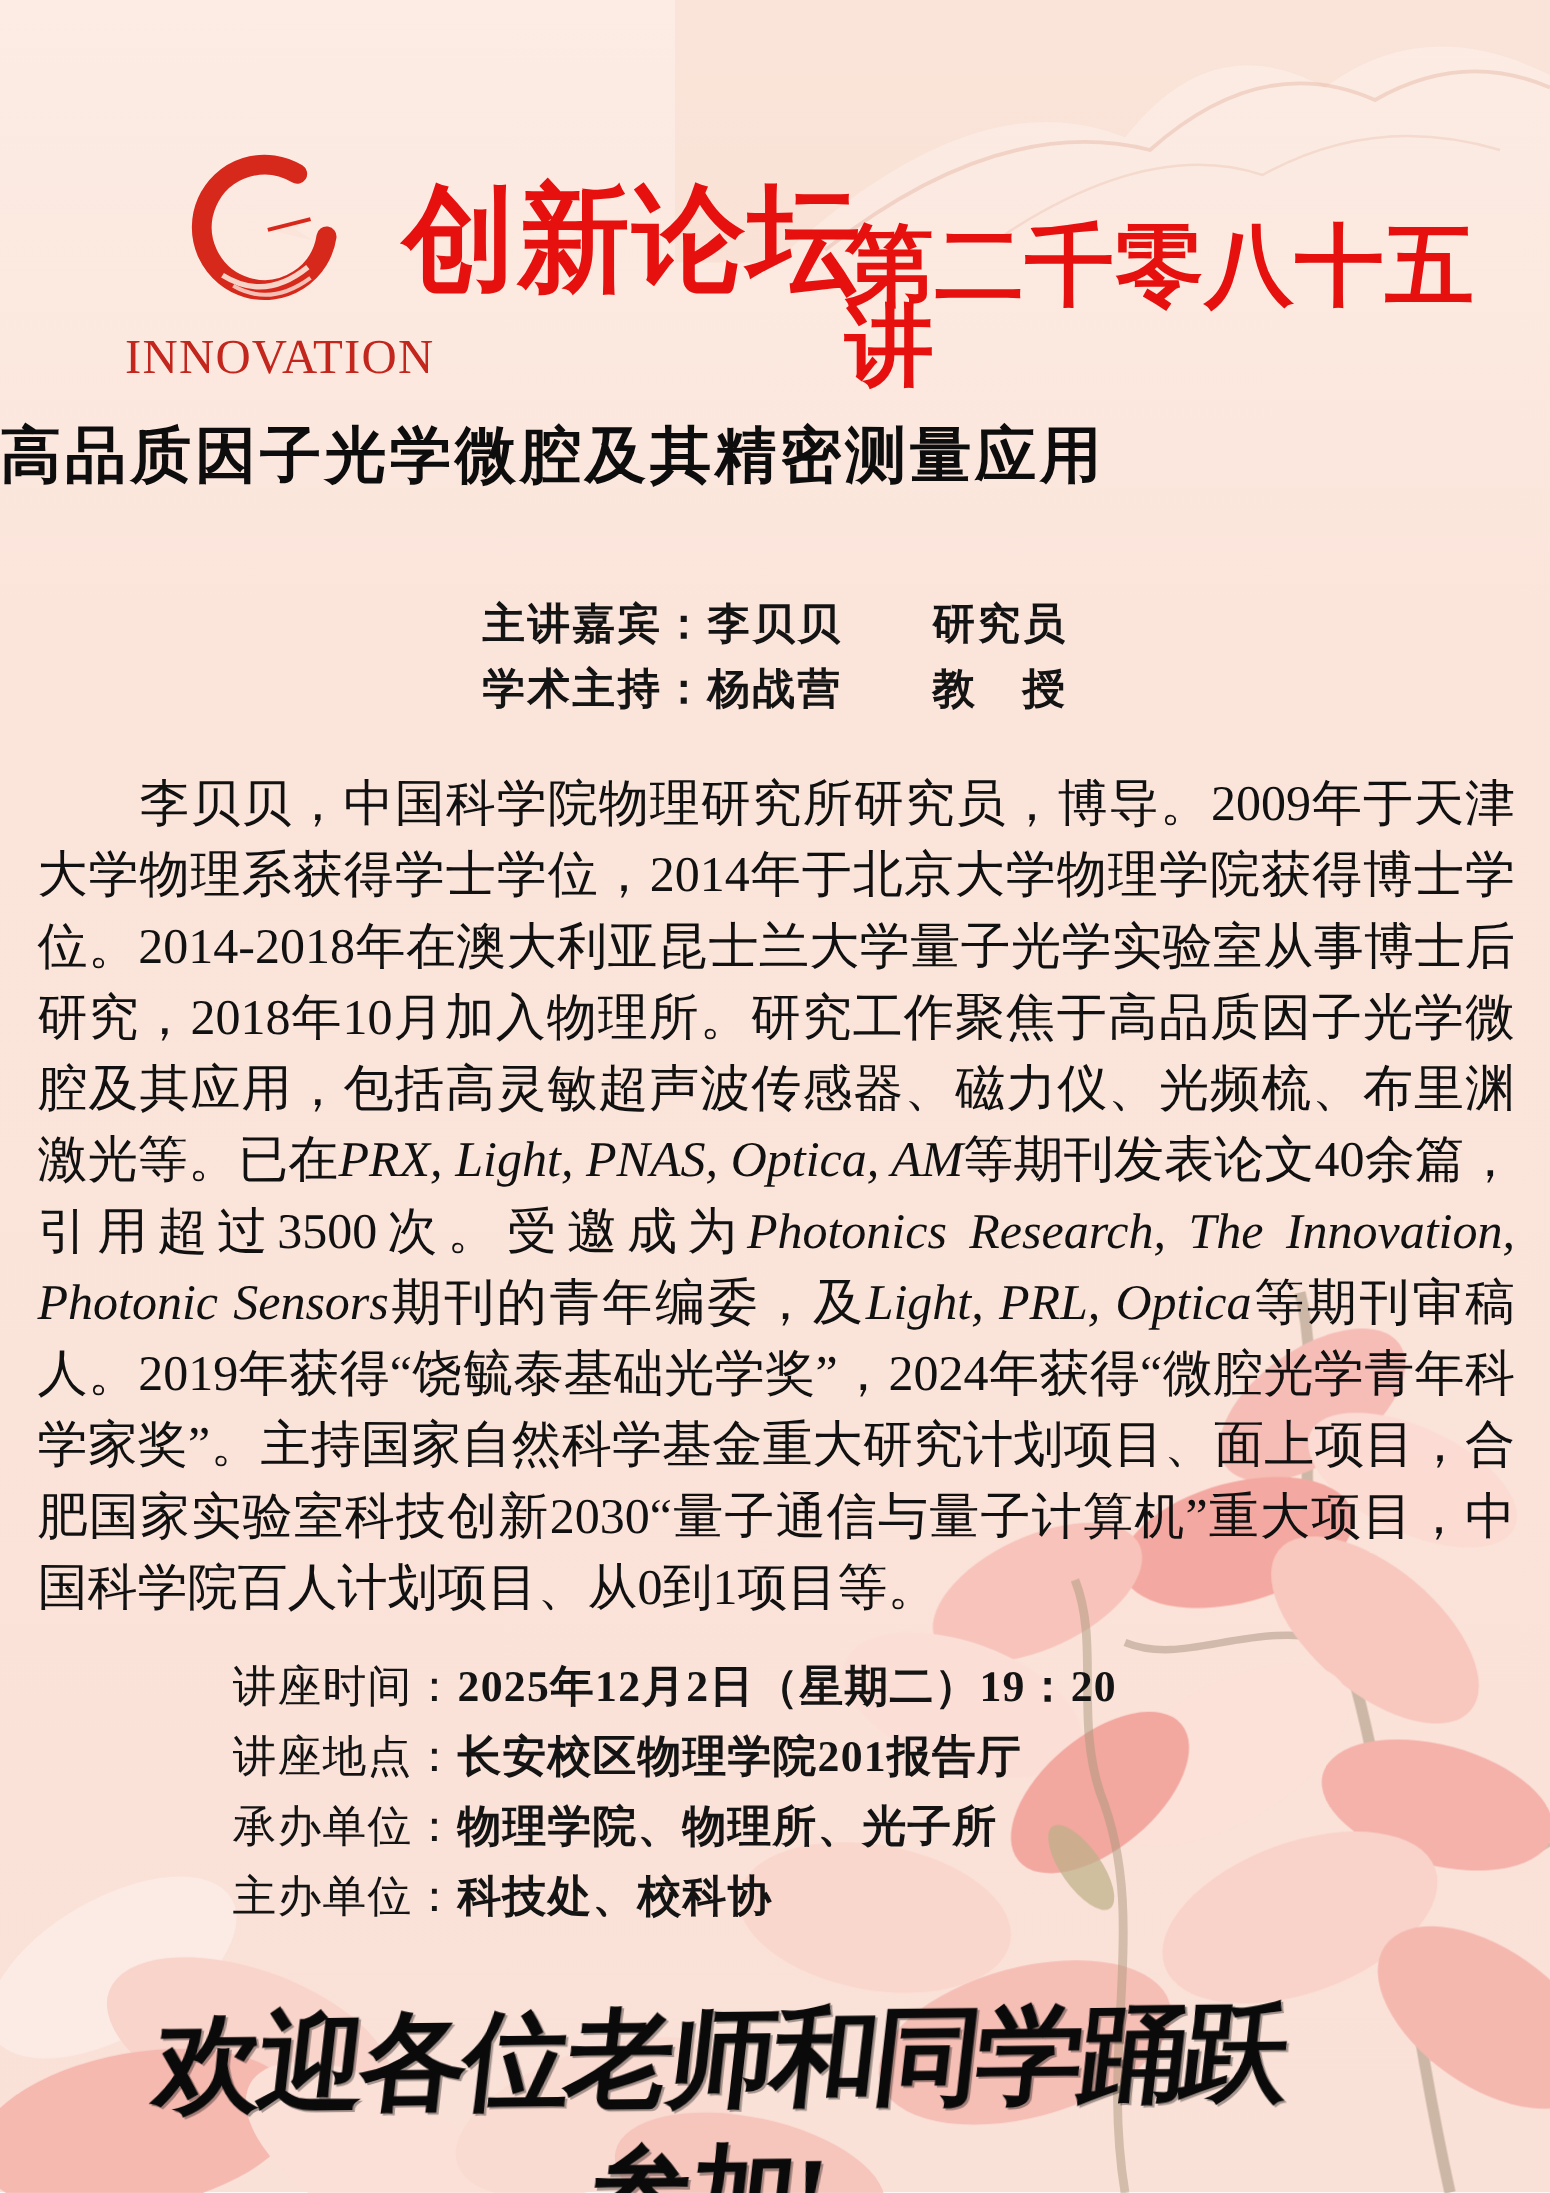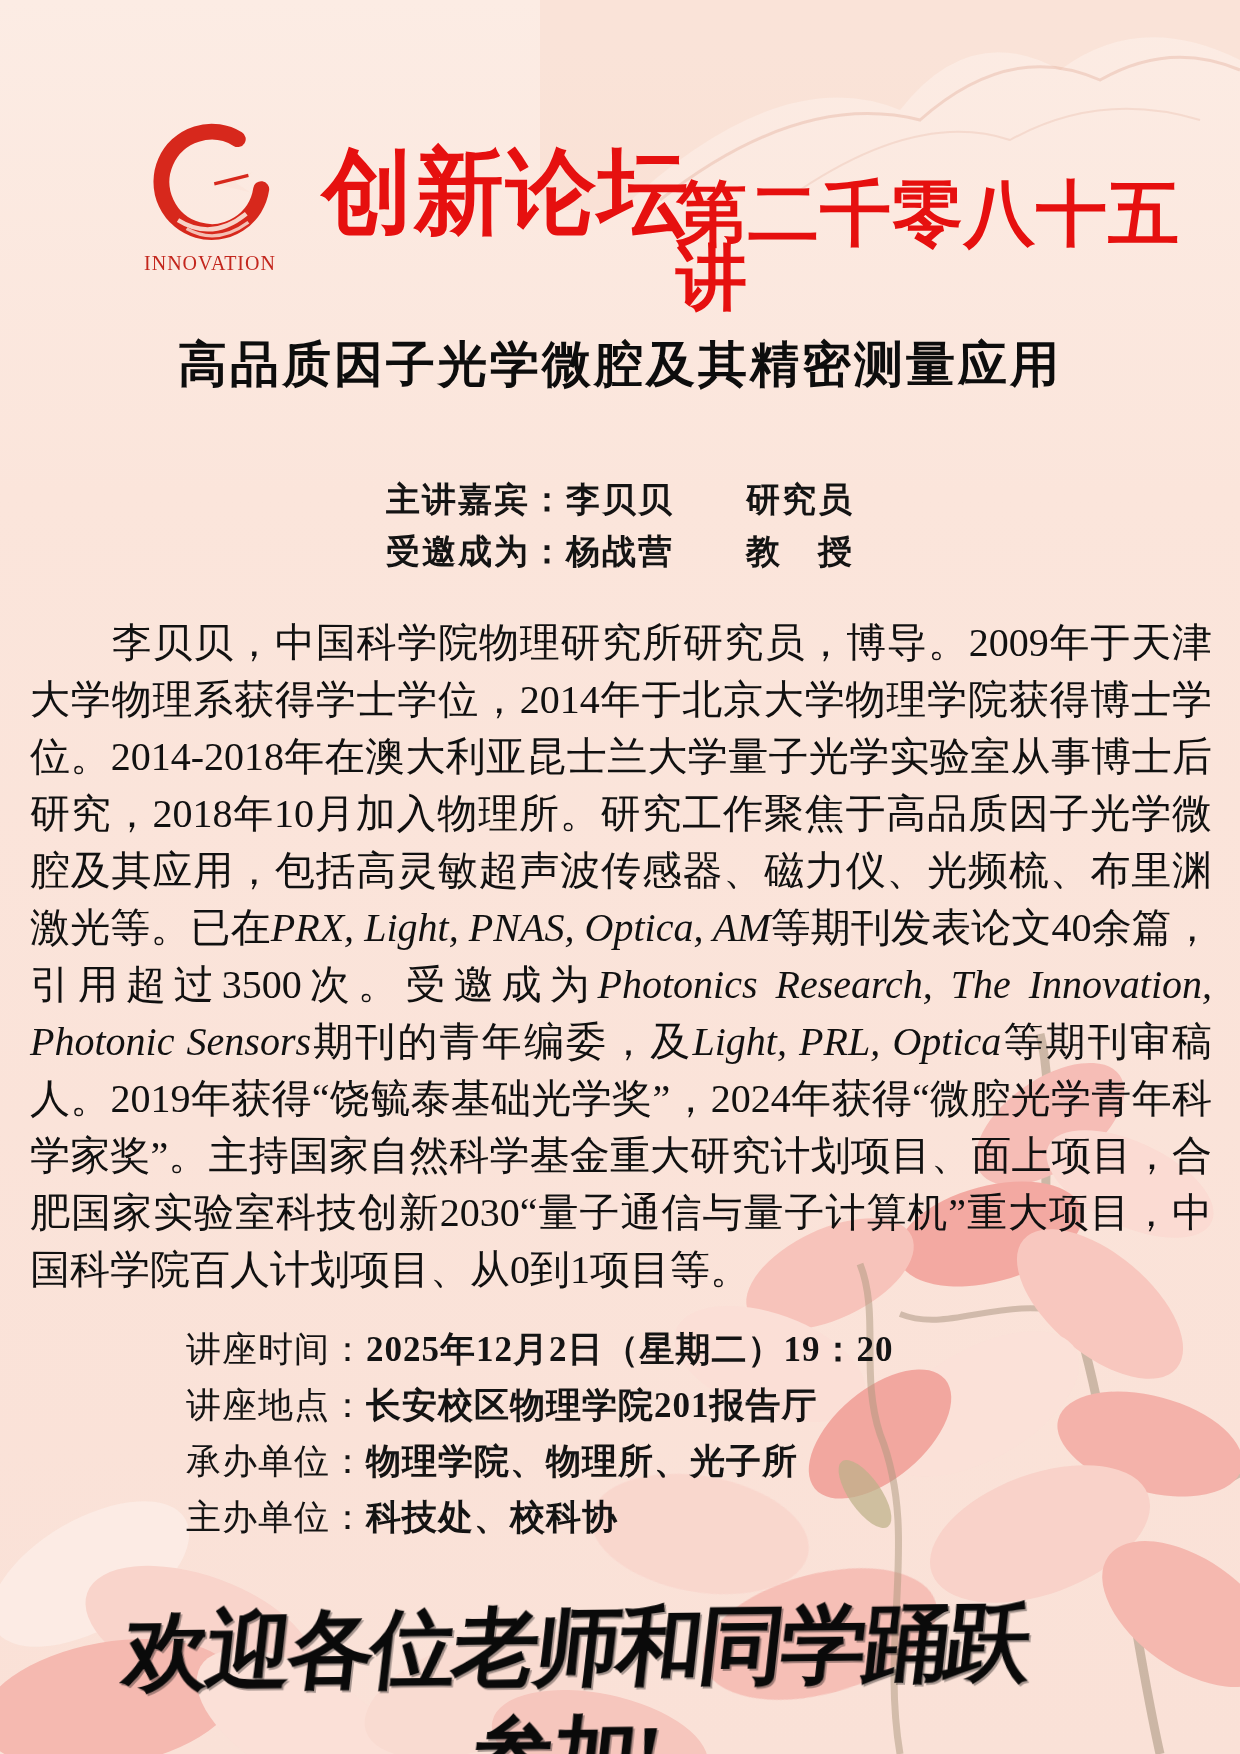--- a/index.html
+++ b/index.html
@@ -13,28 +13,28 @@
     position:relative;width:1240px;height:1754px;overflow:hidden;
     background:linear-gradient(180deg,var(--bg-top) 0%,#fbe5db 28%,var(--bg-bottom) 100%);
   }
   .decor{position:absolute;pointer-events:none;}
   #mountains{top:0;right:0;}
   #flowers{left:0;bottom:0;}
 
   
   .logo-wrap{position:absolute;left:100px;top:122px;width:220px;text-align:center;}
   .logo-circle{display:block;margin:0 auto;width:132px;height:128px;}
-  .logo-word{margin-top:2px;font-family:"Liberation Serif",serif;font-size:20px;letter-spacing:1px;color:#c3261d;font-weight:400;}
+  .logo-word{margin-top:13px;font-family:"Liberation Serif",serif;font-size:39px;letter-spacing:1px;color:#c3261d;font-weight:400;}
   .forum-title{position:absolute;left:322px;top:138px;font-family:"Liberation Sans",sans-serif;
     font-weight:900;font-size:90px;line-height:104px;color:var(--accent-red);letter-spacing:2px;transform:scaleY(1.04);transform-origin:top left;}
   .session-no{position:absolute;left:676px;top:182px;font-family:"Liberation Sans",sans-serif;
     font-weight:700;font-size:71px;line-height:64px;color:var(--accent-red);letter-spacing:1px;}
 
   
-  .main-title{position:absolute;top:332px;left:0;right:0;text-align:center;
+  .main-title{position:absolute;top:332px;left:0;right:0;text-align:left;
     font-family:"Liberation Sans",sans-serif;font-weight:800;font-size:49px;letter-spacing:3px;color:#0d0d0d;}
   .speakers{position:absolute;top:474px;left:0;right:0;text-align:center;}
   .speaker-line{font-size:34px;line-height:52px;font-weight:600;letter-spacing:2px;}
 
   
   .bio{position:absolute;top:614px;left:30px;right:28px;
     font-size:40px;line-height:57px;text-align:justify;color:#111;}
   .bio .italic{font-style:italic;margin-top:45px;}
 
   
@@ -103,21 +103,21 @@
     <div class="logo-word">INNOVATION</div>
   </div>
 
   <div class="forum-title">创新论坛</div>
   <div class="session-no">第二千零八十五讲</div>
 
   <div class="main-title">高品质因子光学微腔及其精密测量应用</div>
 
   <div class="speakers">
     <div class="speaker-line">主讲嘉宾：李贝贝　　研究员</div>
-    <div class="speaker-line">受邀成为：杨战营　　教　授</div>
+    <div class="speaker-line">学术主持：杨战营　　教　授</div>
   </div>
 
   <div class="bio"><span class="normal">　　李贝贝，中国科学院物理研究所研究员，博导。2009年于天津大学物理系获得学士学位，2014年于北京大学物理学院获得博士学位。2014-2018年在澳大利亚昆士兰大学量子光学实验室从事博士后研究，2018年10月加入物理所。研究工作聚焦于高品质因子光学微腔及其应用，包括高灵敏超声波传感器、磁力仪、光频梳、布里渊激光等。已在</span><span class="italic">PRX, Light, PNAS, Optica, AM</span><span class="normal">等期刊发表论文40余篇，引用超过3500次。受邀成为</span><span class="italic">Photonics Research, The Innovation, Photonic Sensors</span><span class="normal">期刊的青年编委，及</span><span class="italic">Light, PRL, Optica</span><span class="normal">等期刊审稿人。2019年获得“饶毓泰基础光学奖”，2024年获得“微腔光学青年科学家奖”。主持国家自然科学基金重大研究计划项目、面上项目，合肥国家实验室科技创新2030“量子通信与量子计算机”重大项目，中国科学院百人计划项目、从0到1项目等。</span></div>
 
   <div class="details">
       <div class="detail-row"><span class="detail-label">讲座时间：</span><span class="detail-value">2025年12月2日（星期二）19：20</span></div>
       <div class="detail-row"><span class="detail-label">讲座地点：</span><span class="detail-value">长安校区物理学院201报告厅</span></div>
       <div class="detail-row"><span class="detail-label">承办单位：</span><span class="detail-value">物理学院、物理所、光子所</span></div>
       <div class="detail-row"><span class="detail-label">主办单位：</span><span class="detail-value">科技处、校科协</span></div>
     </div>

